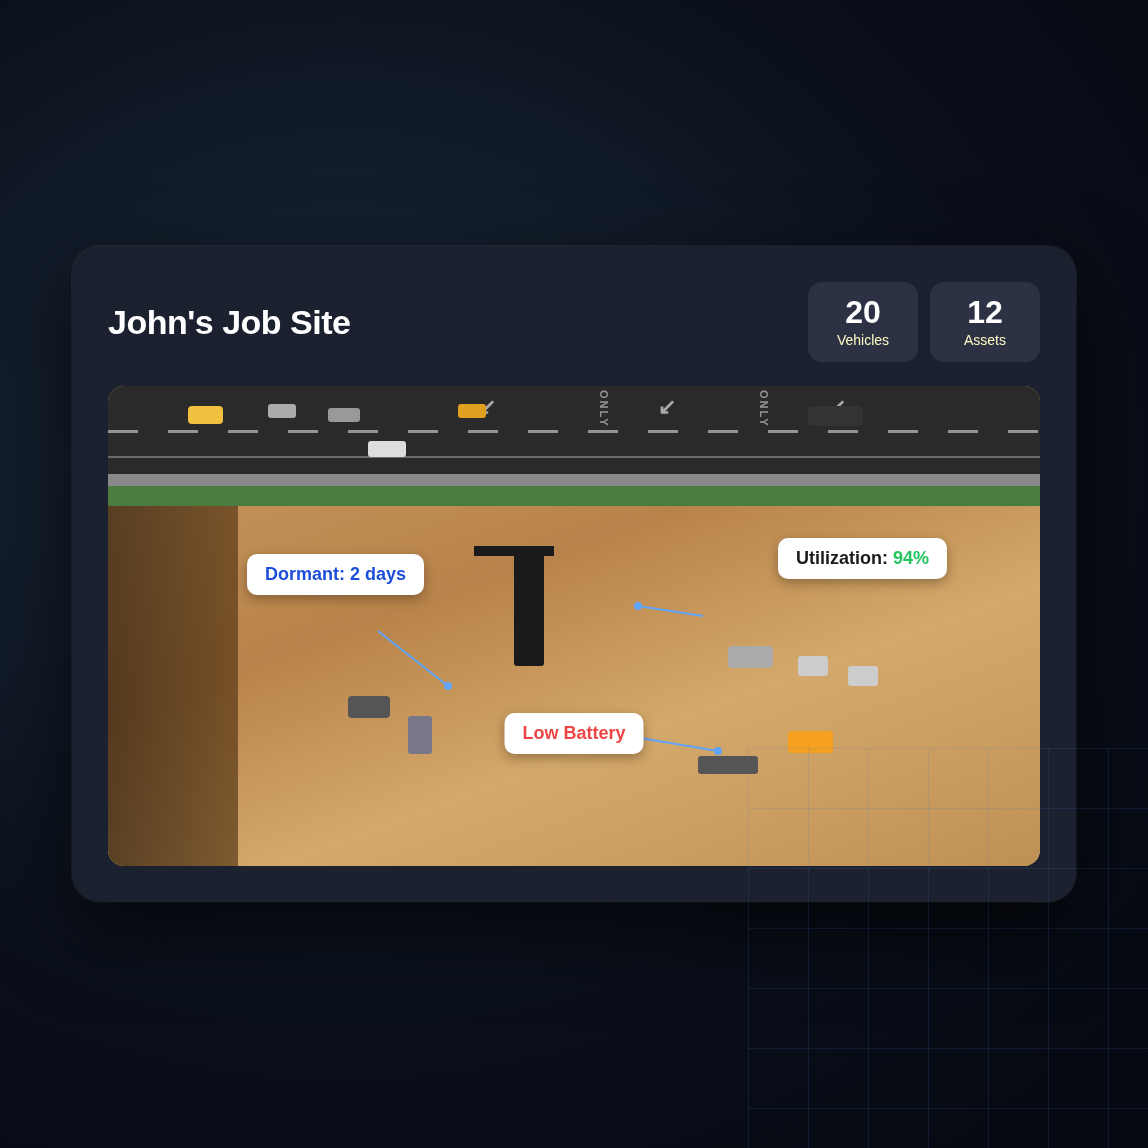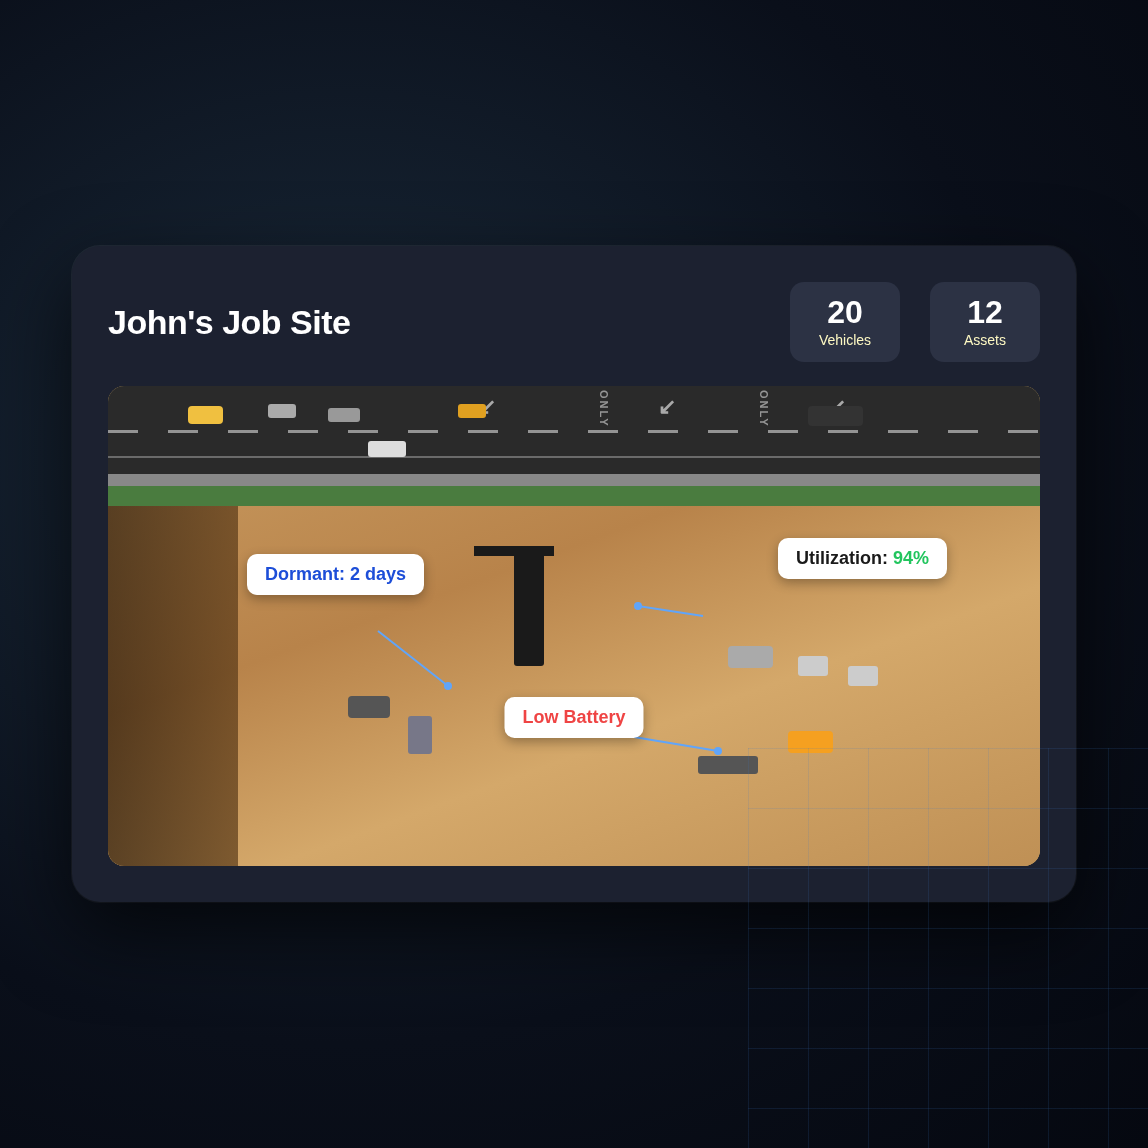--- a/index.html
+++ b/index.html
@@ -48,21 +48,21 @@
 
     .site-title {
       font-size: 34px;
       font-weight: 700;
       color: #ffffff;
       letter-spacing: -0.5px;
     }
 
     .stats-row {
       display: flex;
-      gap: 30px;
+      gap: 12px;
     }
 
     .stat-badge {
       background: #2c3244;
       border-radius: 14px;
       padding: 14px 26px;
       text-align: center;
       min-width: 110px;
     }
 
@@ -232,21 +232,21 @@
       top: 152px;
       right: 93px;
       color: #1a1a1a;
     }
 
     .annotation-utilization .util-value {
       color: #22c55e;
     }
 
     .annotation-battery {
-      bottom: 128px;
+      bottom: 112px;
       left: 50%;
       transform: translateX(-50%);
       color: #ef4444;
       background: white;
     }
 
     
     .arrow {
       position: absolute;
       color: rgba(255,255,255,0.6);

